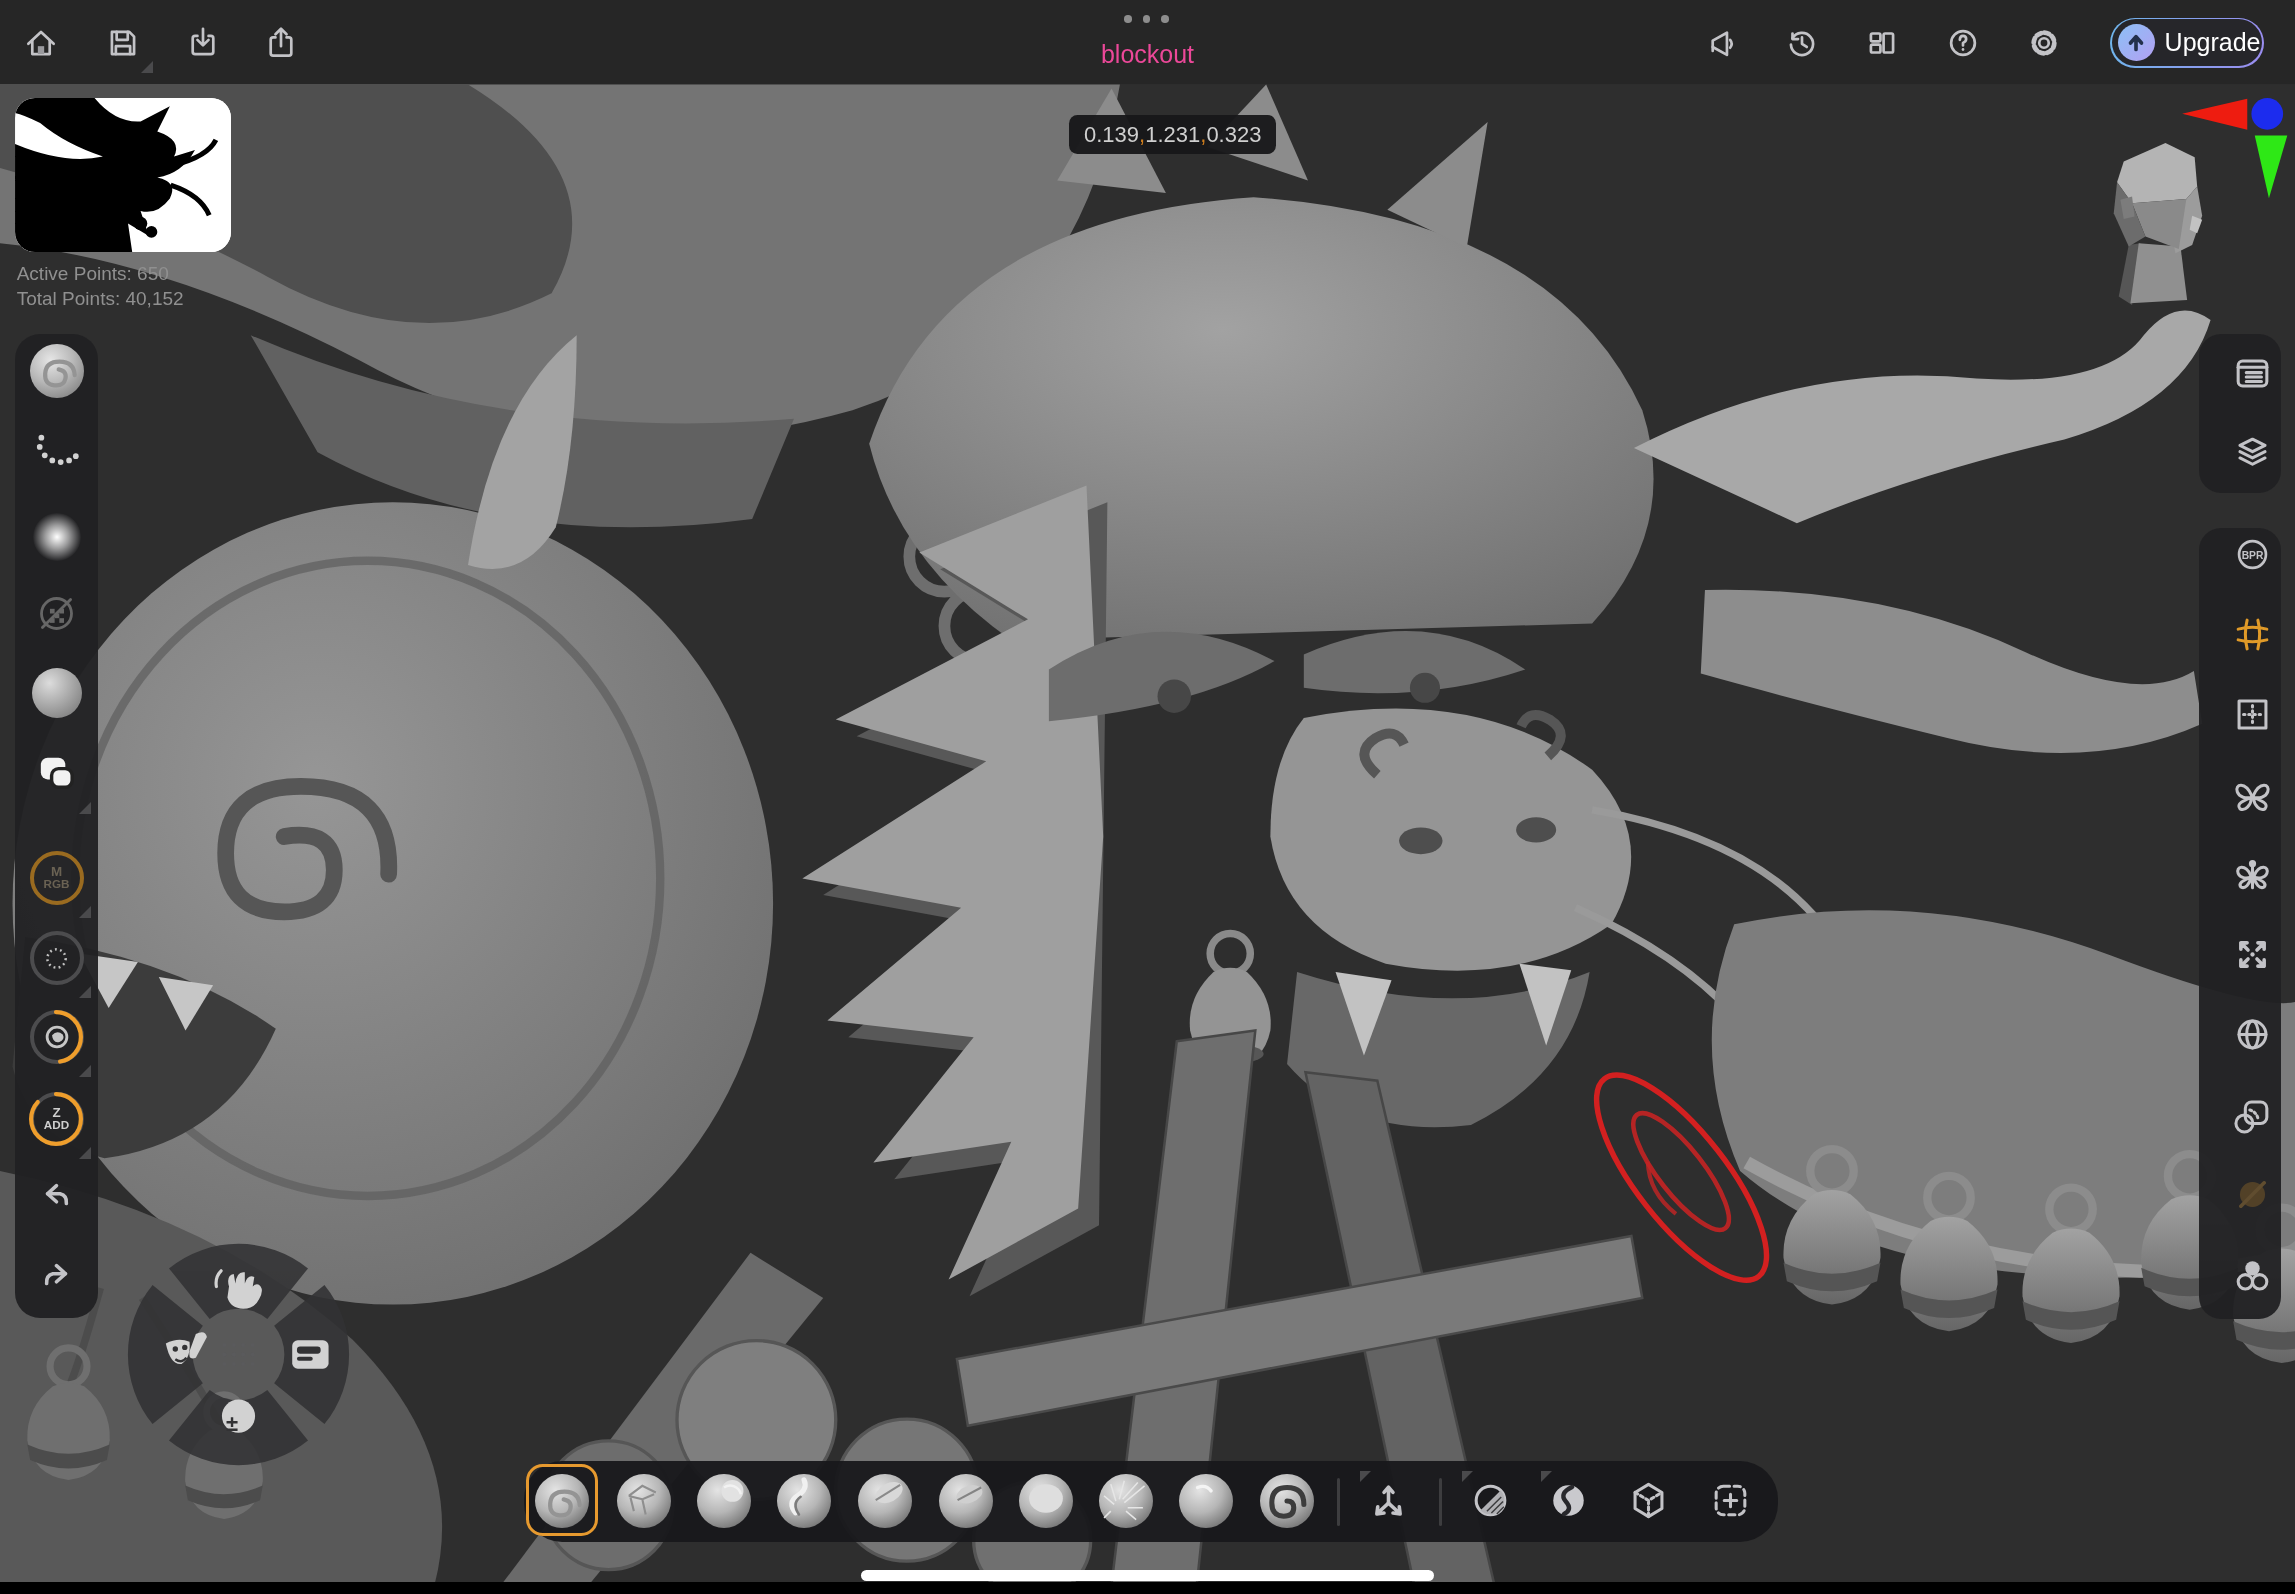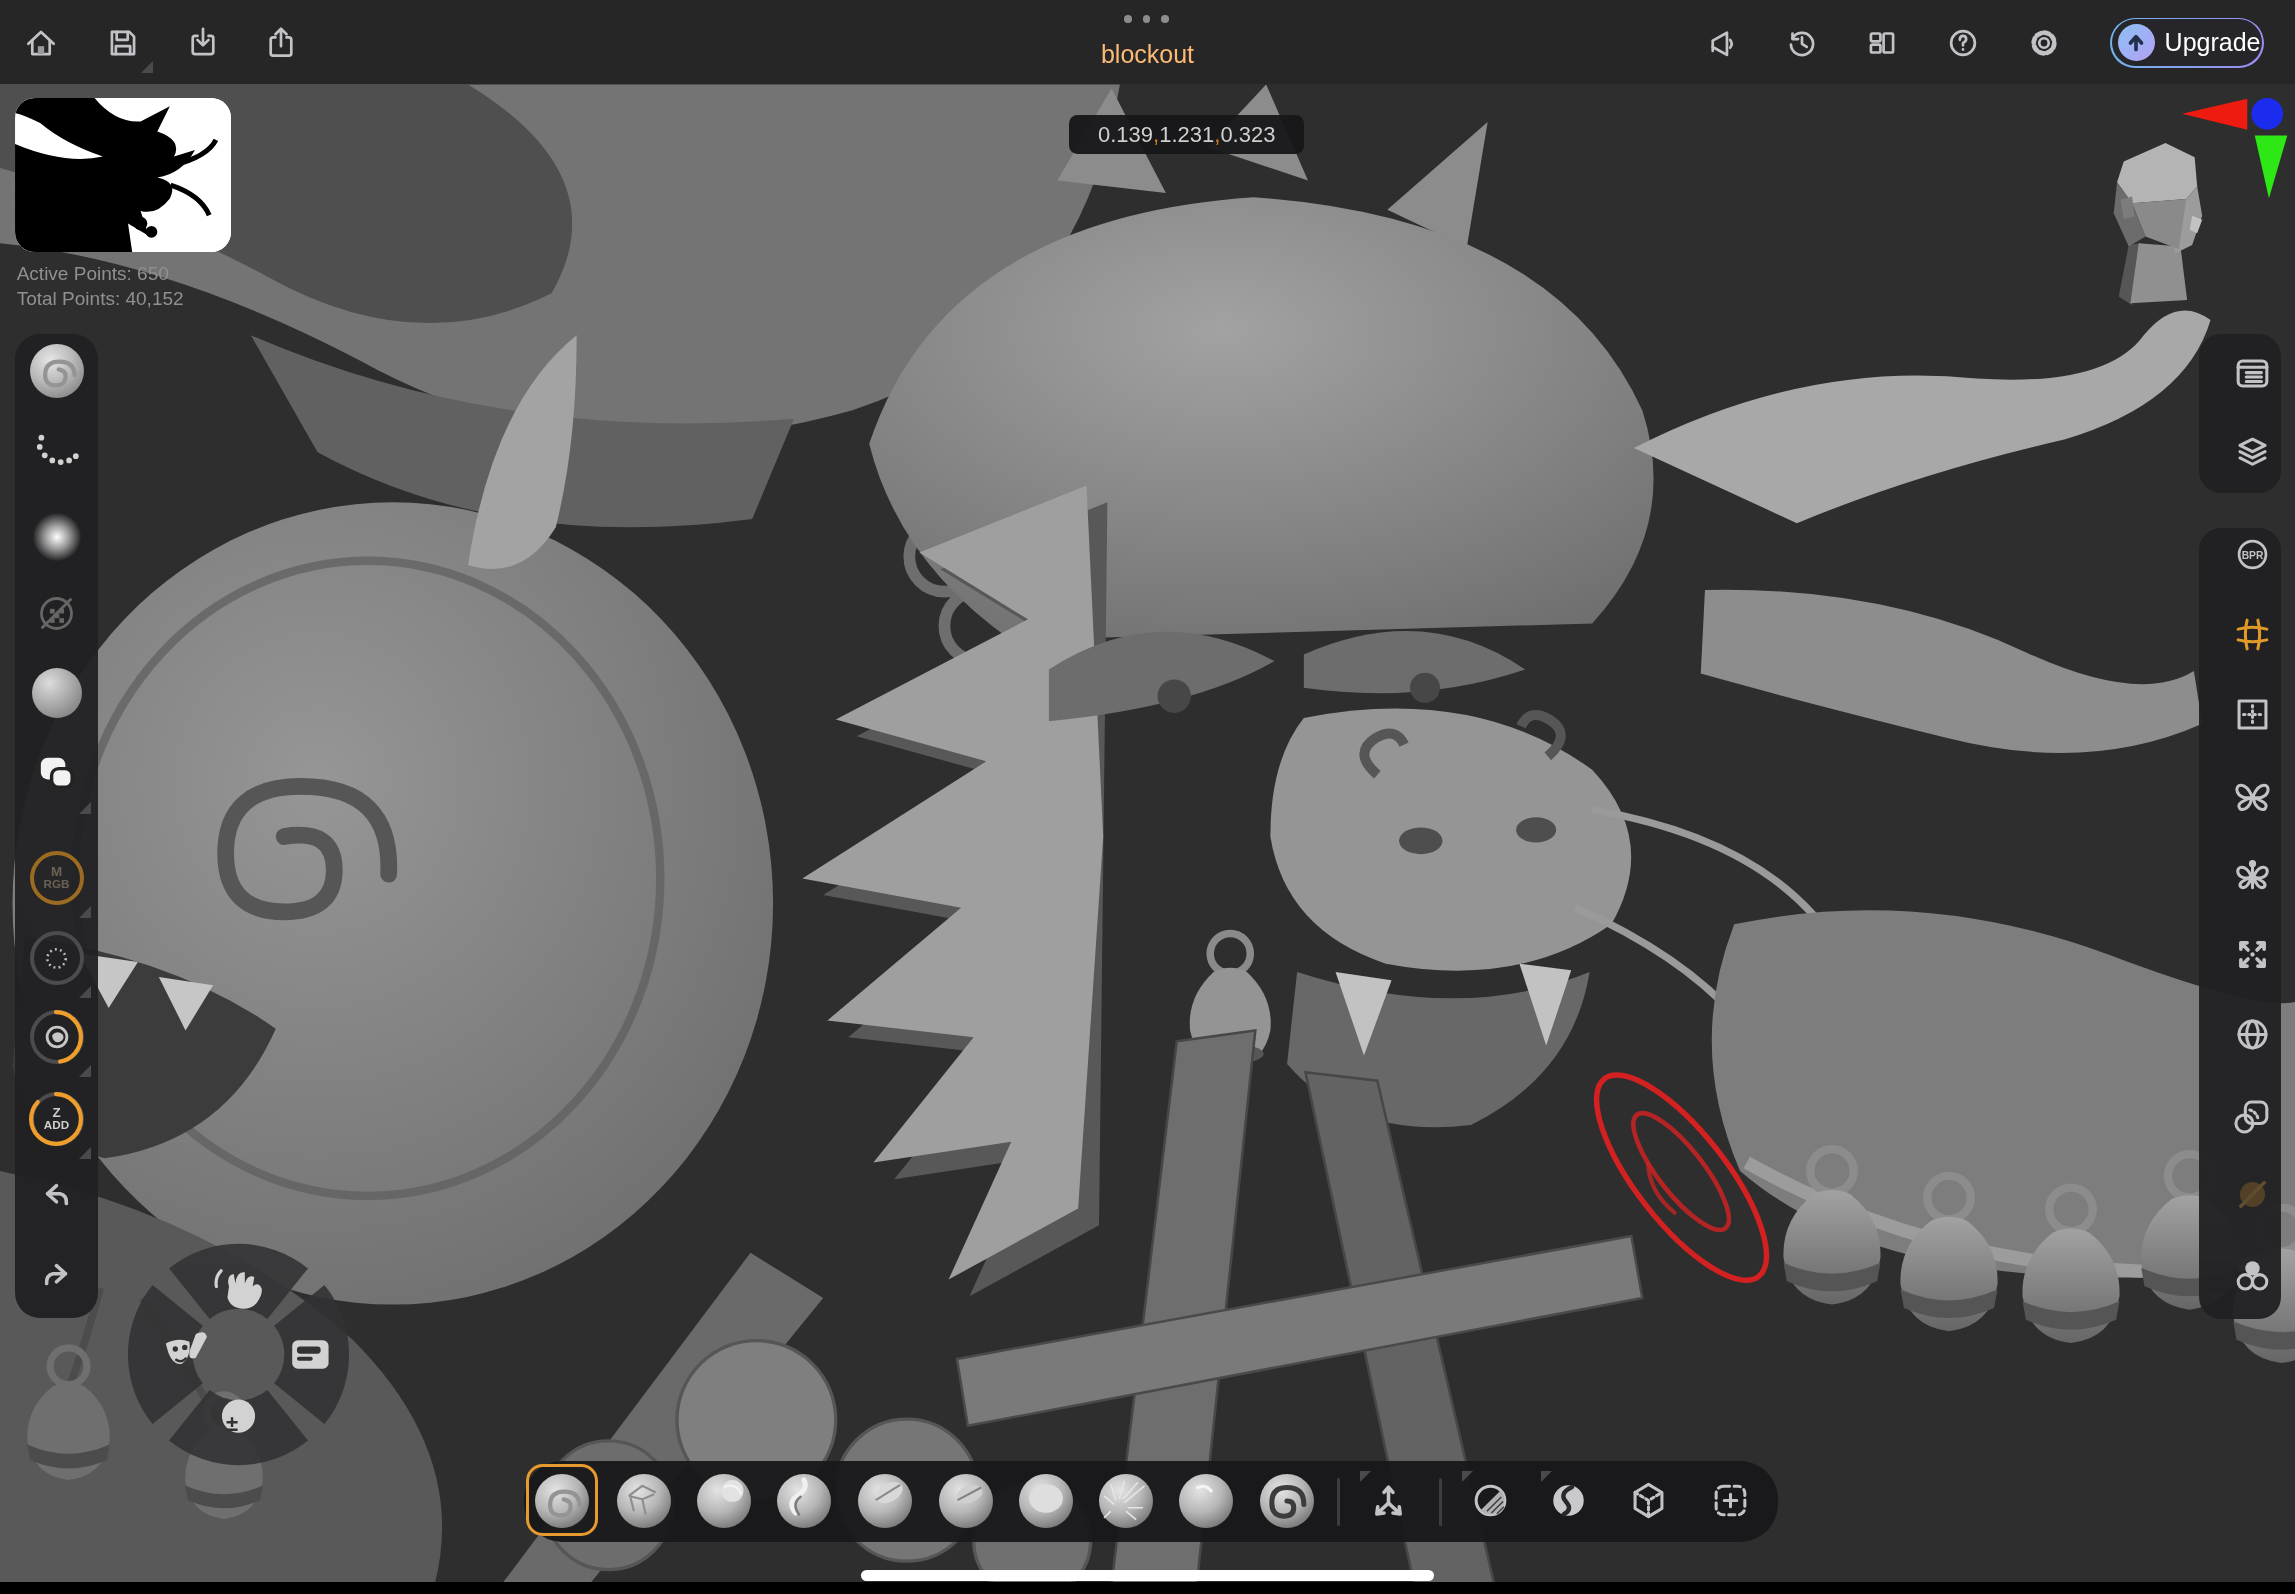--- a/index.html
+++ b/index.html
@@ -5,36 +5,36 @@
   html,body{margin:0;padding:0;background:#000;}
   #root{position:relative;width:2295px;height:1595px;overflow:hidden;background:#2e2e2e;
         font-family:"Liberation Sans","DejaVu Sans",sans-serif;-webkit-font-smoothing:antialiased;}
   
   #topbar{position:absolute;left:0;top:0;width:2295px;height:84px;background:#262626;z-index:40;}
   .tbtn{position:absolute;top:24px;width:38px;height:38px;display:flex;align-items:center;justify-content:center;}
   .tbtn svg{width:38px;height:38px;}
   .win-dots{position:absolute;left:1124px;top:15px;display:flex;gap:11px;}
   .win-dots i{width:7.5px;height:7.5px;border-radius:50%;background:#8d8d8d;}
   #doc-title{position:absolute;left:1047px;top:40px;width:201px;text-align:center;
-             font-size:25px;color:#fdba74;}
+             font-size:25px;color:#ec4899;}
   #upgrade{position:absolute;left:2110px;top:17.6px;width:154px;height:50px;border-radius:26px;
            background:linear-gradient(100deg,#6fb6ec,#9b8cf0);padding:1.7px;box-sizing:border-box;}
   #upgrade .inner{width:100%;height:100%;border-radius:24px;background:#26262a;display:flex;
                   align-items:center;gap:10px;padding-left:5.9px;box-sizing:border-box;}
   #upgrade .orb{width:37px;height:37px;border-radius:50%;background:linear-gradient(135deg,#8cc0f6,#b3a0f2);
                 display:flex;align-items:center;justify-content:center;}
   #upgrade .txt{font-size:25px;color:#ffffff;}
   
   #viewport{position:absolute;left:0;top:84px;width:2295px;height:1501px;}
   
   #thumb{position:absolute;left:15px;top:98px;width:216px;height:154px;border-radius:20px;background:#fff;
          overflow:hidden;z-index:30;}
   #stats{position:absolute;left:16.7px;top:261px;z-index:30;color:#909090;font-size:19px;line-height:25px;}
   
-  #coords{position:absolute;left:1069px;top:115px;height:39px;padding:0 29px;border-radius:8.4px;
+  #coords{position:absolute;left:1069px;top:115px;height:39px;padding:0 15px;border-radius:8.4px;
           background:rgba(24,24,26,.96);display:flex;align-items:center;font-size:22px;color:#cfcfcf;z-index:30;}
   #coords .comma{color:#cf7e1e;}
   
   #lpanel{position:absolute;left:15px;top:334px;width:83px;height:984px;border-radius:25px;
           background:rgba(33,33,35,.95);z-index:30;}
   .litem{position:absolute;left:0;width:83px;display:flex;align-items:center;justify-content:center;}
   .ring{width:54px;height:54px;border-radius:50%;border:4.2px solid #4c4c4e;box-sizing:border-box;
         display:flex;flex-direction:column;align-items:center;justify-content:center;position:relative;}
   .ring .l1{font-size:13.4px;color:#cfcfcf;line-height:13.4px;font-weight:bold;}
   .ring .l2{font-size:11.7px;color:#cfcfcf;line-height:12.5px;font-weight:bold;}

